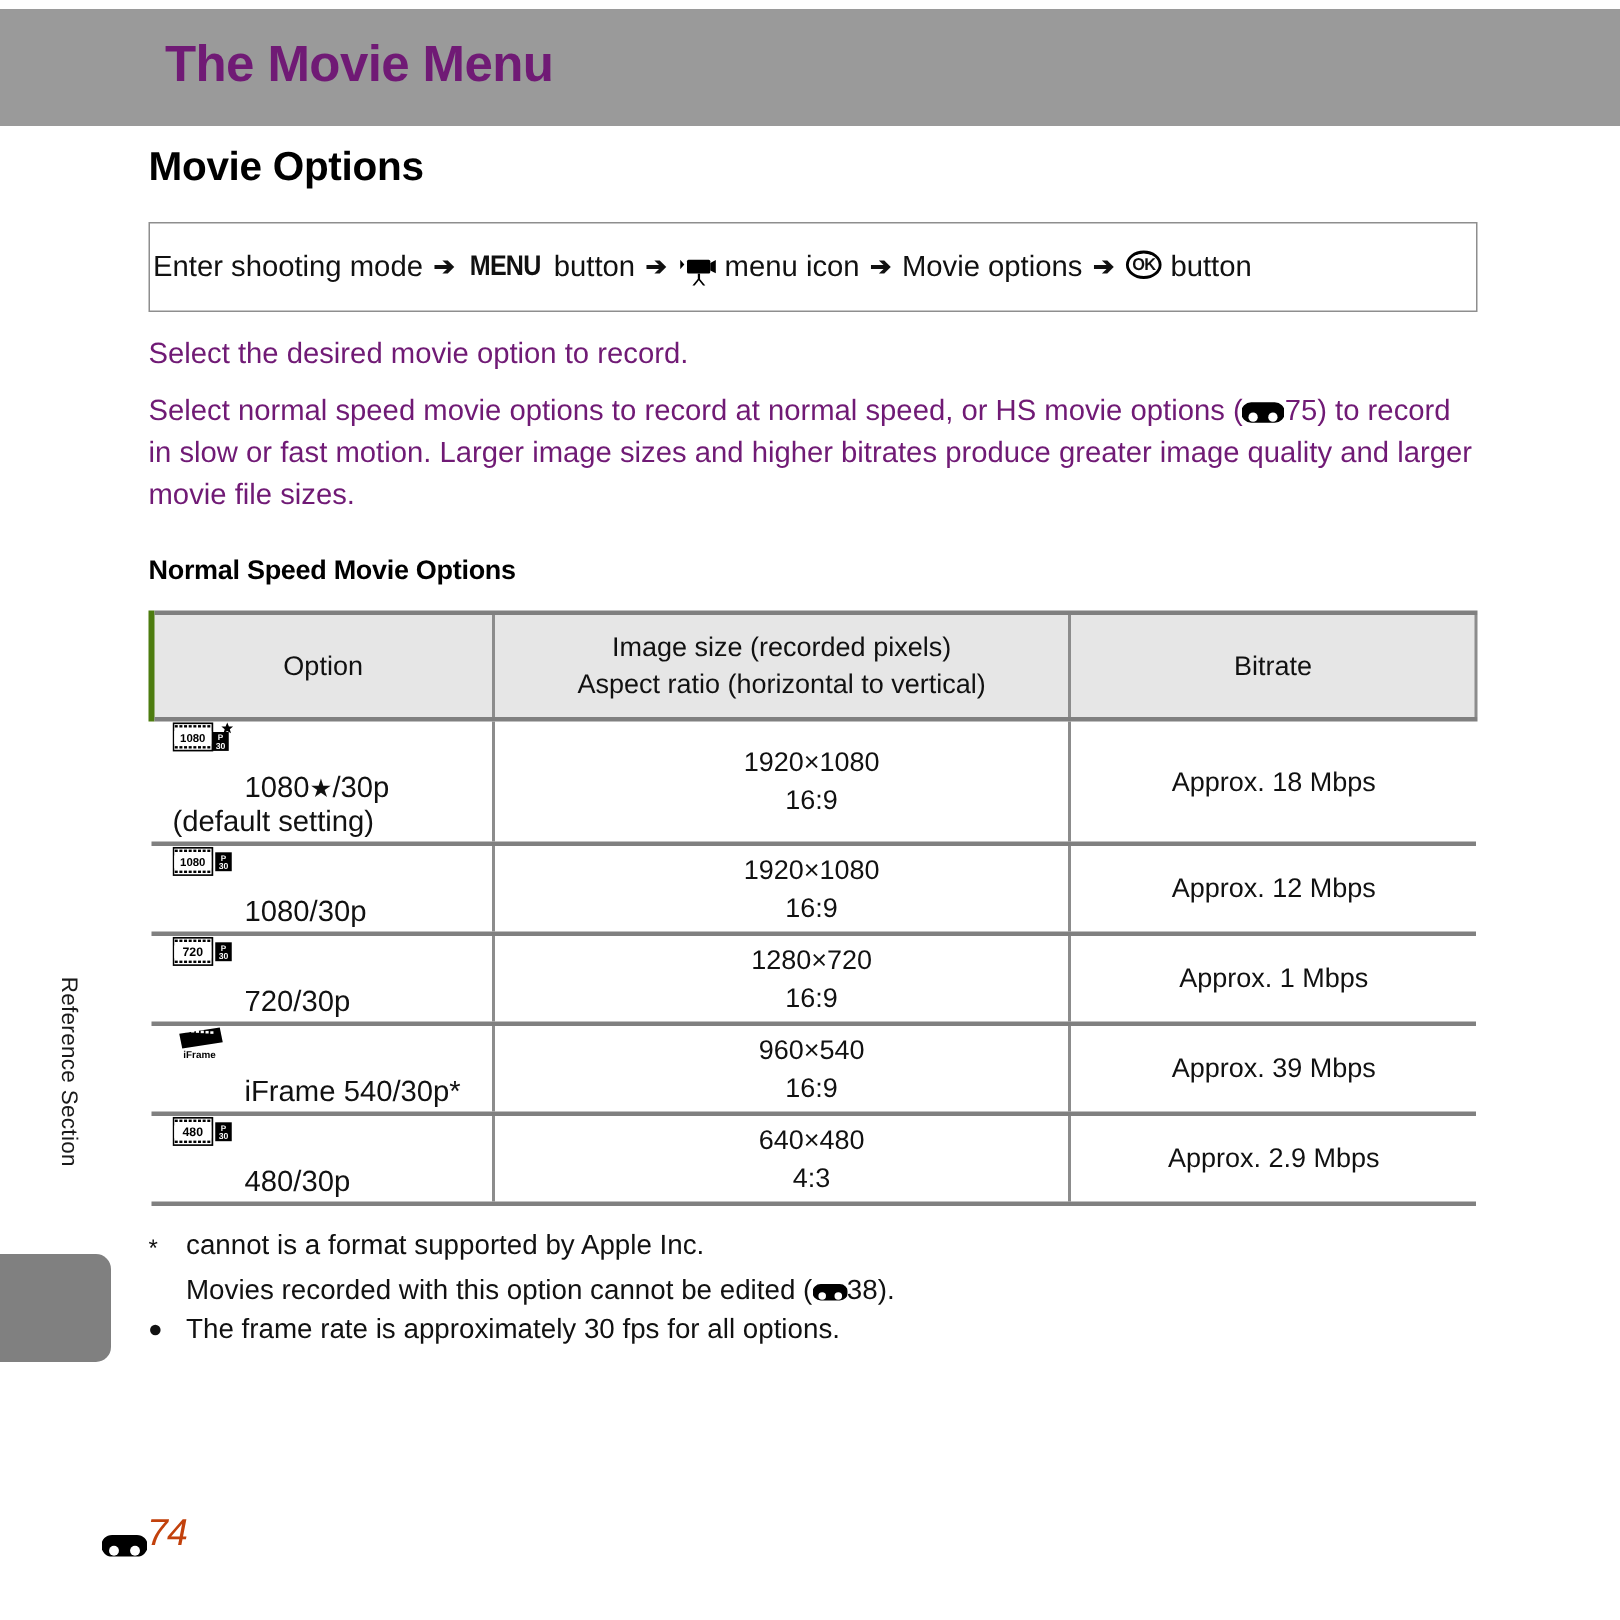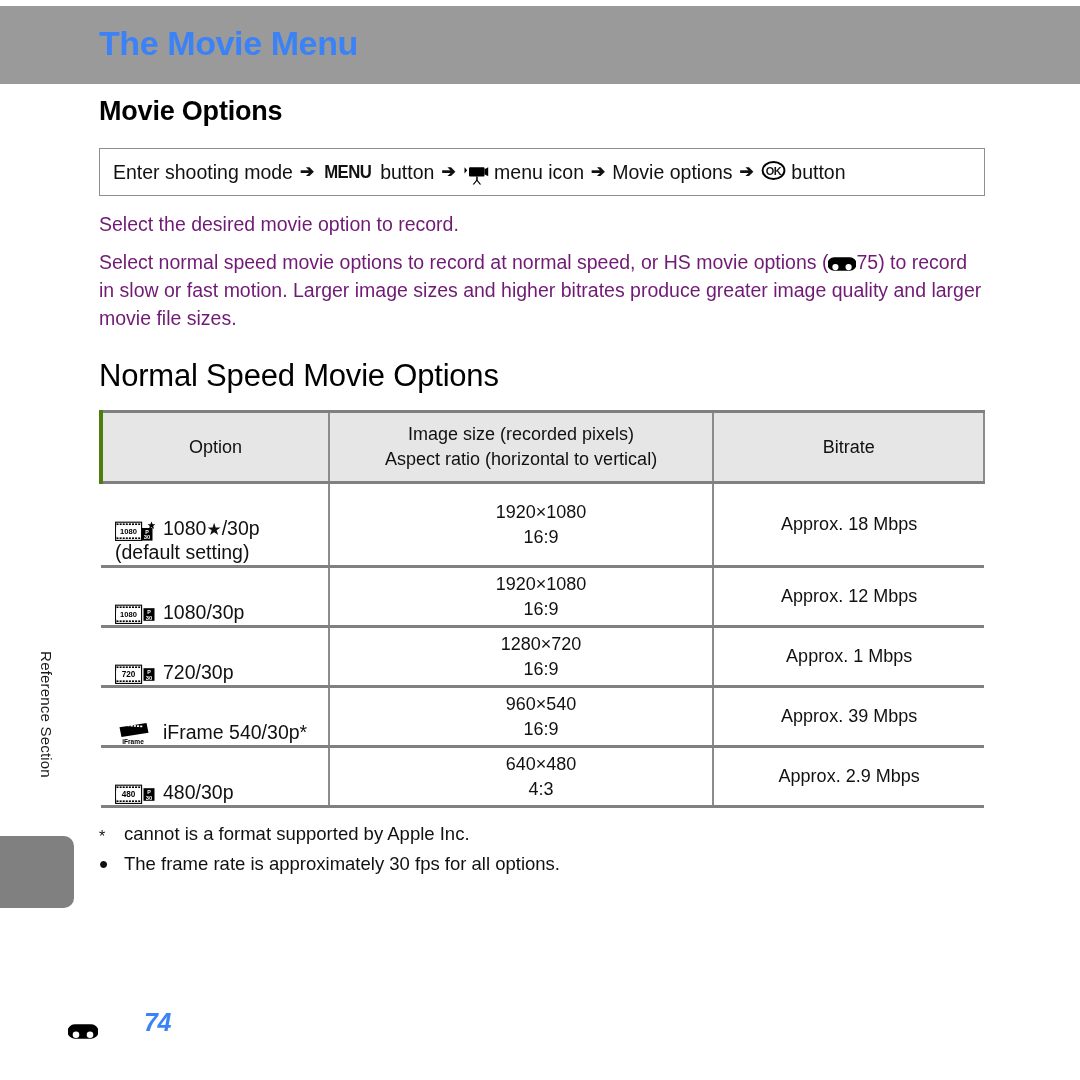--- a/index.html
+++ b/index.html
@@ -16,25 +16,25 @@
 
   
   .chapter-band {
     position: absolute;
     left: 0; top: 6px;
     width: 1080px; height: 78px;
     background: #9a9a9a;
   }
   .chapter-title {
     position: absolute;
-    left: 99px; top: 24px;
+    left: 110px; top: 24px;
     font-size: 34px;
     font-weight: bold;
     letter-spacing: -0.4px;
-    color: #3b82f6;
+    color: #701a75;
     white-space: nowrap;
   }
 
   
   .side-label {
     position: absolute;
     left: -44px; top: 706px;
     width: 180px;
     font-size: 15px;
     color: #1a1a1a;
@@ -63,24 +63,24 @@
     margin: 0;
     font-size: 27px;
     font-weight: bold;
     letter-spacing: -0.2px;
   }
 
   
   .navbox {
     margin-top: 21px;
     border: 1px solid #8e8e8e;
-    height: 48px;
+    height: 60px;
     display: flex;
     align-items: center;
-    padding-left: 13px;
+    padding-left: 2px;
     font-size: 19.5px;
     color: #111;
     white-space: nowrap;
   }
   .navbox .arrow {
     font-weight: bold;
     font-size: 17px;
     padding: 0 7px;
     position: relative;
     top: -1px;
@@ -119,22 +119,22 @@
   .para {
     margin-top: 14px;
     font-size: 19.5px;
     line-height: 28px;
     color: #701a75;
   }
   .para.tight { margin-top: 10px; }
 
   h3.sub-title {
     margin: 26px 0 16px 0;
-    font-size: 31px;
-    font-weight: normal;
+    font-size: 18px;
+    font-weight: bold;
     letter-spacing: -0.2px;
   }
 
   
   .refsym {
     display: inline-block;
     width: 23px; height: 13px;
     vertical-align: -1px;
     position: relative;
     top: 1px;
@@ -176,21 +176,21 @@
   }
   table.movie-table tbody td.c-size {
     border-right: 2px solid #8c8c8c;
     padding-left: 40px;
   }
   table.movie-table tbody tr:first-child td { height: 62px; }
   col.w1 { width: 228px; }
   col.w2 { width: 386px; }
   col.w3 { width: 272px; }
 
-  .opt-line { white-space: nowrap; display: flex; align-items: flex-end; }
+  .opt-line { white-space: nowrap; display: flex; align-items: flex-start; }
   .opt-text { margin-left: 7px; font-size: 19.5px; margin-top: 32px; }
   .opt-sub { font-size: 19.5px; margin-top: -2px; }
   .star { font-size: 17px; letter-spacing: 0; }
 
   
   .film-ico { display: inline-block; width: 41px; height: 21px; flex: none; }
   .iframe-ico { display: inline-block; width: 41px; height: 23px; flex: none; }
 
   
   .notes {
@@ -207,25 +207,24 @@
   .note-mark.star-m { padding-top: 3px; font-size: 16px; }
   .note-mark.dot-m { font-size: 26px; line-height: 22px; padding-top: 2px; }
   .note-body { flex: 1; }
 
   
   .pagenum {
     position: absolute;
     left: 68px; top: 1008px;
     font-size: 25px;
     font-style: italic;
-    font-weight: bold;
+    font-weight: normal;
     display: flex;
     align-items: center;
-    color: #3b82f6;
-    gap: 46px;
+    color: #c2410c;
   }
   .pagenum .num { margin-left: 2px; letter-spacing: -0.5px; }
 </style>
 </head>
 <body>
 
 <div class="chapter-band"></div>
 <div class="chapter-title">The Movie Menu</div>
 
 <div class="side-label">Reference Section</div>
@@ -483,20 +482,28 @@
         </tr>
       </tbody>
   </table>
 
   <div class="notes">
     <div class="note-row">
       <div class="note-mark star-m">*</div>
       <div class="note-body">cannot is a format supported by Apple Inc.</div>
     </div>
     <div class="note-row">
+      <div class="note-mark"></div>
+      <div class="note-body"><span>Movies recorded with this option cannot be edited (</span><span class="refsym"><svg viewBox="0 0 28 16" width="23" height="13">
+              <path d="M6.2 1.2 H21.8 A6.5 6.5 0 0 1 21.8 14.8 H6.2 A6.5 6.5 0 0 1 6.2 1.2 Z" fill="#000"></path>
+              <circle cx="7.4" cy="11.1" r="3.1" fill="#fff"></circle>
+              <circle cx="20.6" cy="11.1" r="3.1" fill="#fff"></circle>
+            </svg></span><span>38</span><span>).</span></div>
+    </div>
+    <div class="note-row">
       <div class="note-mark dot-m">•</div>
       <div class="note-body">The frame rate is approximately 30 fps for all options.</div>
     </div>
   </div>
 
 </div>
 
 <div class="pagenum">
   <span class="refsym big"><svg viewBox="0 0 28 16" width="30" height="17">
         <path d="M6.2 1.2 H21.8 A6.5 6.5 0 0 1 21.8 14.8 H6.2 A6.5 6.5 0 0 1 6.2 1.2 Z" fill="#000"></path>

